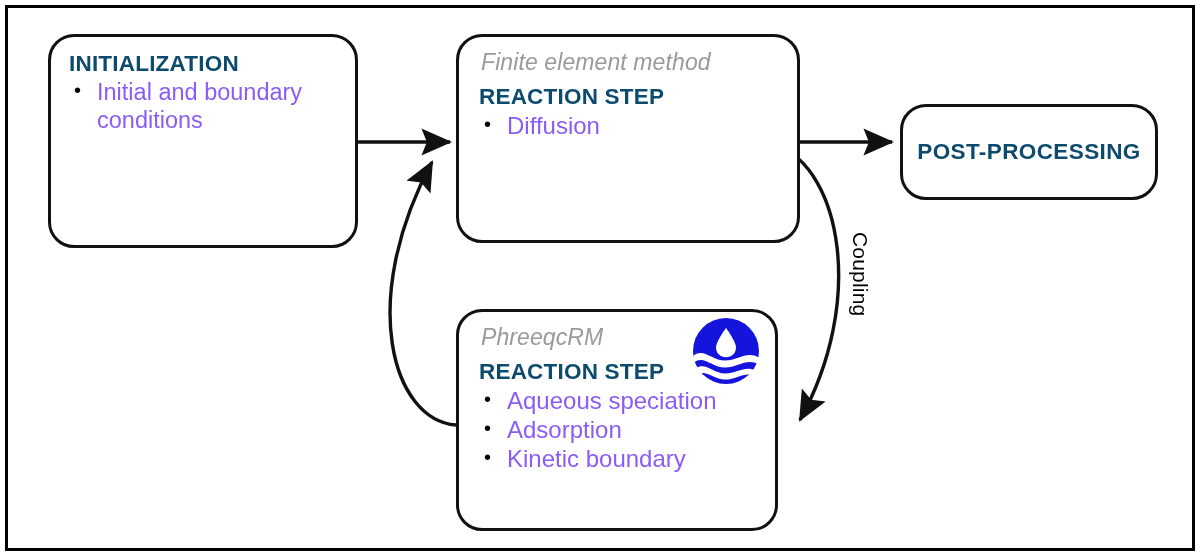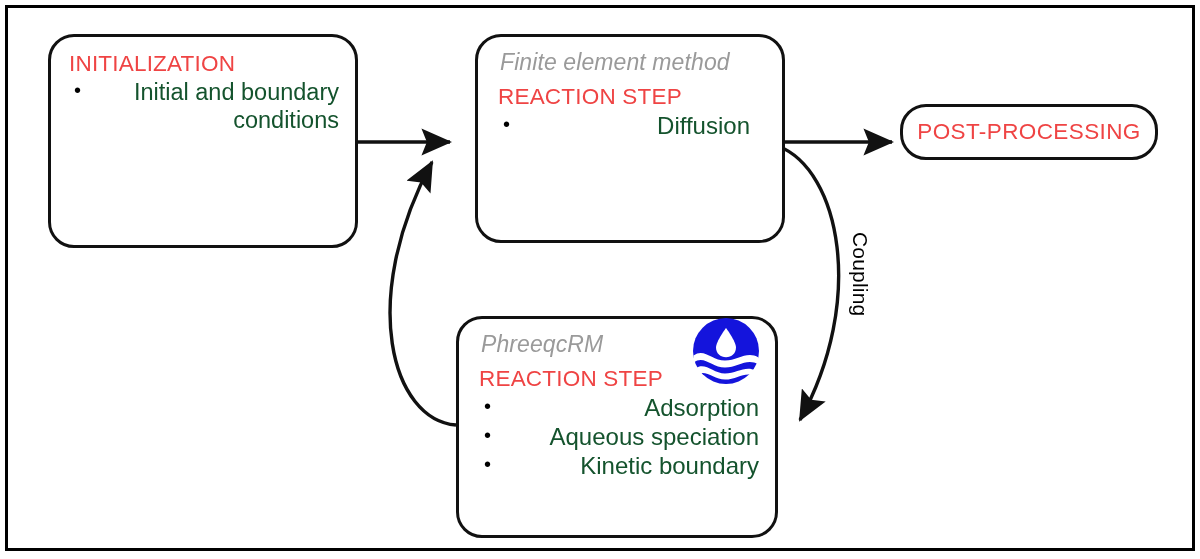--- a/index.html
+++ b/index.html
@@ -45,75 +45,73 @@
   #node-initialization {
     left: 48px;
     top: 34px;
     width: 310px;
     height: 214px;
     padding: 14px 16px 10px 18px;
   }
   #node-transport {
     left: 456px;
     top: 34px;
-    width: 310px;
+    width: 344px;
     height: 209px;
-    padding: 12px 32px 10px 20px;
-    margin-left: 19px;
+    padding: 12px 20px 10px 20px;
   }
   #node-reaction {
     left: 456px;
-    top: 316px;
+    top: 309px;
     width: 322px;
     height: 222px;
     padding: 12px 16px 10px 20px;
   }
   #node-postprocessing {
     left: 900px;
     top: 104px;
     width: 258px;
-    height: 56px;
+    height: 96px;
     display: flex;
     align-items: center;
     justify-content: center;
   }
   .sub-header {
     font-style: italic;
     font-size: 23px;
     color: #9a9a9a;
     line-height: 1.15;
     margin: 0 0 9px 2px;
     letter-spacing: 0.1px;
   }
   .title {
-    font-weight: normal;
+    font-weight: bold;
     font-size: 22.5px;
-    color: #ef4444;
+    color: #0c4a6e;
     line-height: 1.12;
     margin: 0 0 2px 0;
     letter-spacing: 0.2px;
   }
   #node-postprocessing .title {
     font-size: 22.5px;
     margin: 0;
     letter-spacing: 0.4px;
   }
   ul.bullets {
     list-style: none;
     margin: 0;
     padding: 0;
   }
   ul.bullets li {
     position: relative;
     font-size: 24px;
     line-height: 1.17;
-    color: #14532d;
+    color: #8b5cf6;
     padding-left: 28px;
     margin: 0 0 1px 0;
-    text-align: right;
   }
   ul.bullets li::before {
     content: "\2022";
     position: absolute;
     left: 5px;
     top: -1px;
     font-size: 20px;
     line-height: 1.3;
     color: #000000;
   }
@@ -177,22 +175,22 @@
     <div class="title">REACTION STEP</div>
     <ul class="bullets">
       <li>Diffusion</li>
     </ul>
   </div>
 
   <div class="node" id="node-reaction">
     <div class="sub-header">PhreeqcRM</div>
     <div class="title">REACTION STEP</div>
     <ul class="bullets">
+      <li>Aqueous speciation</li>
       <li>Adsorption</li>
-      <li>Aqueous speciation</li>
       <li>Kinetic boundary</li>
     </ul>
   </div>
 
   <svg class="logo" viewBox="0 0 68 68" width="68" height="68">
     <circle cx="34" cy="34" r="33" fill="#1414dc"></circle>
     <path d="M34 11 C 34 11, 24 24.5, 24 30.5 C 24 36.4, 28.5 40.2, 34 40.2
              C 39.5 40.2, 44 36.4, 44 30.5 C 44 24.5, 34 11, 34 11 Z" fill="#ffffff"></path>
     <path d="M1.5 38.5 C 12 30.5, 20 43.5, 33 43.5 C 46 43.5, 55 33.5, 66.5 40.5
              L 66.5 47.5 C 55 40.5, 46 50.5, 33 50.5 C 20 50.5, 12 37.5, 1.5 45.5 Z" fill="#ffffff"></path>

